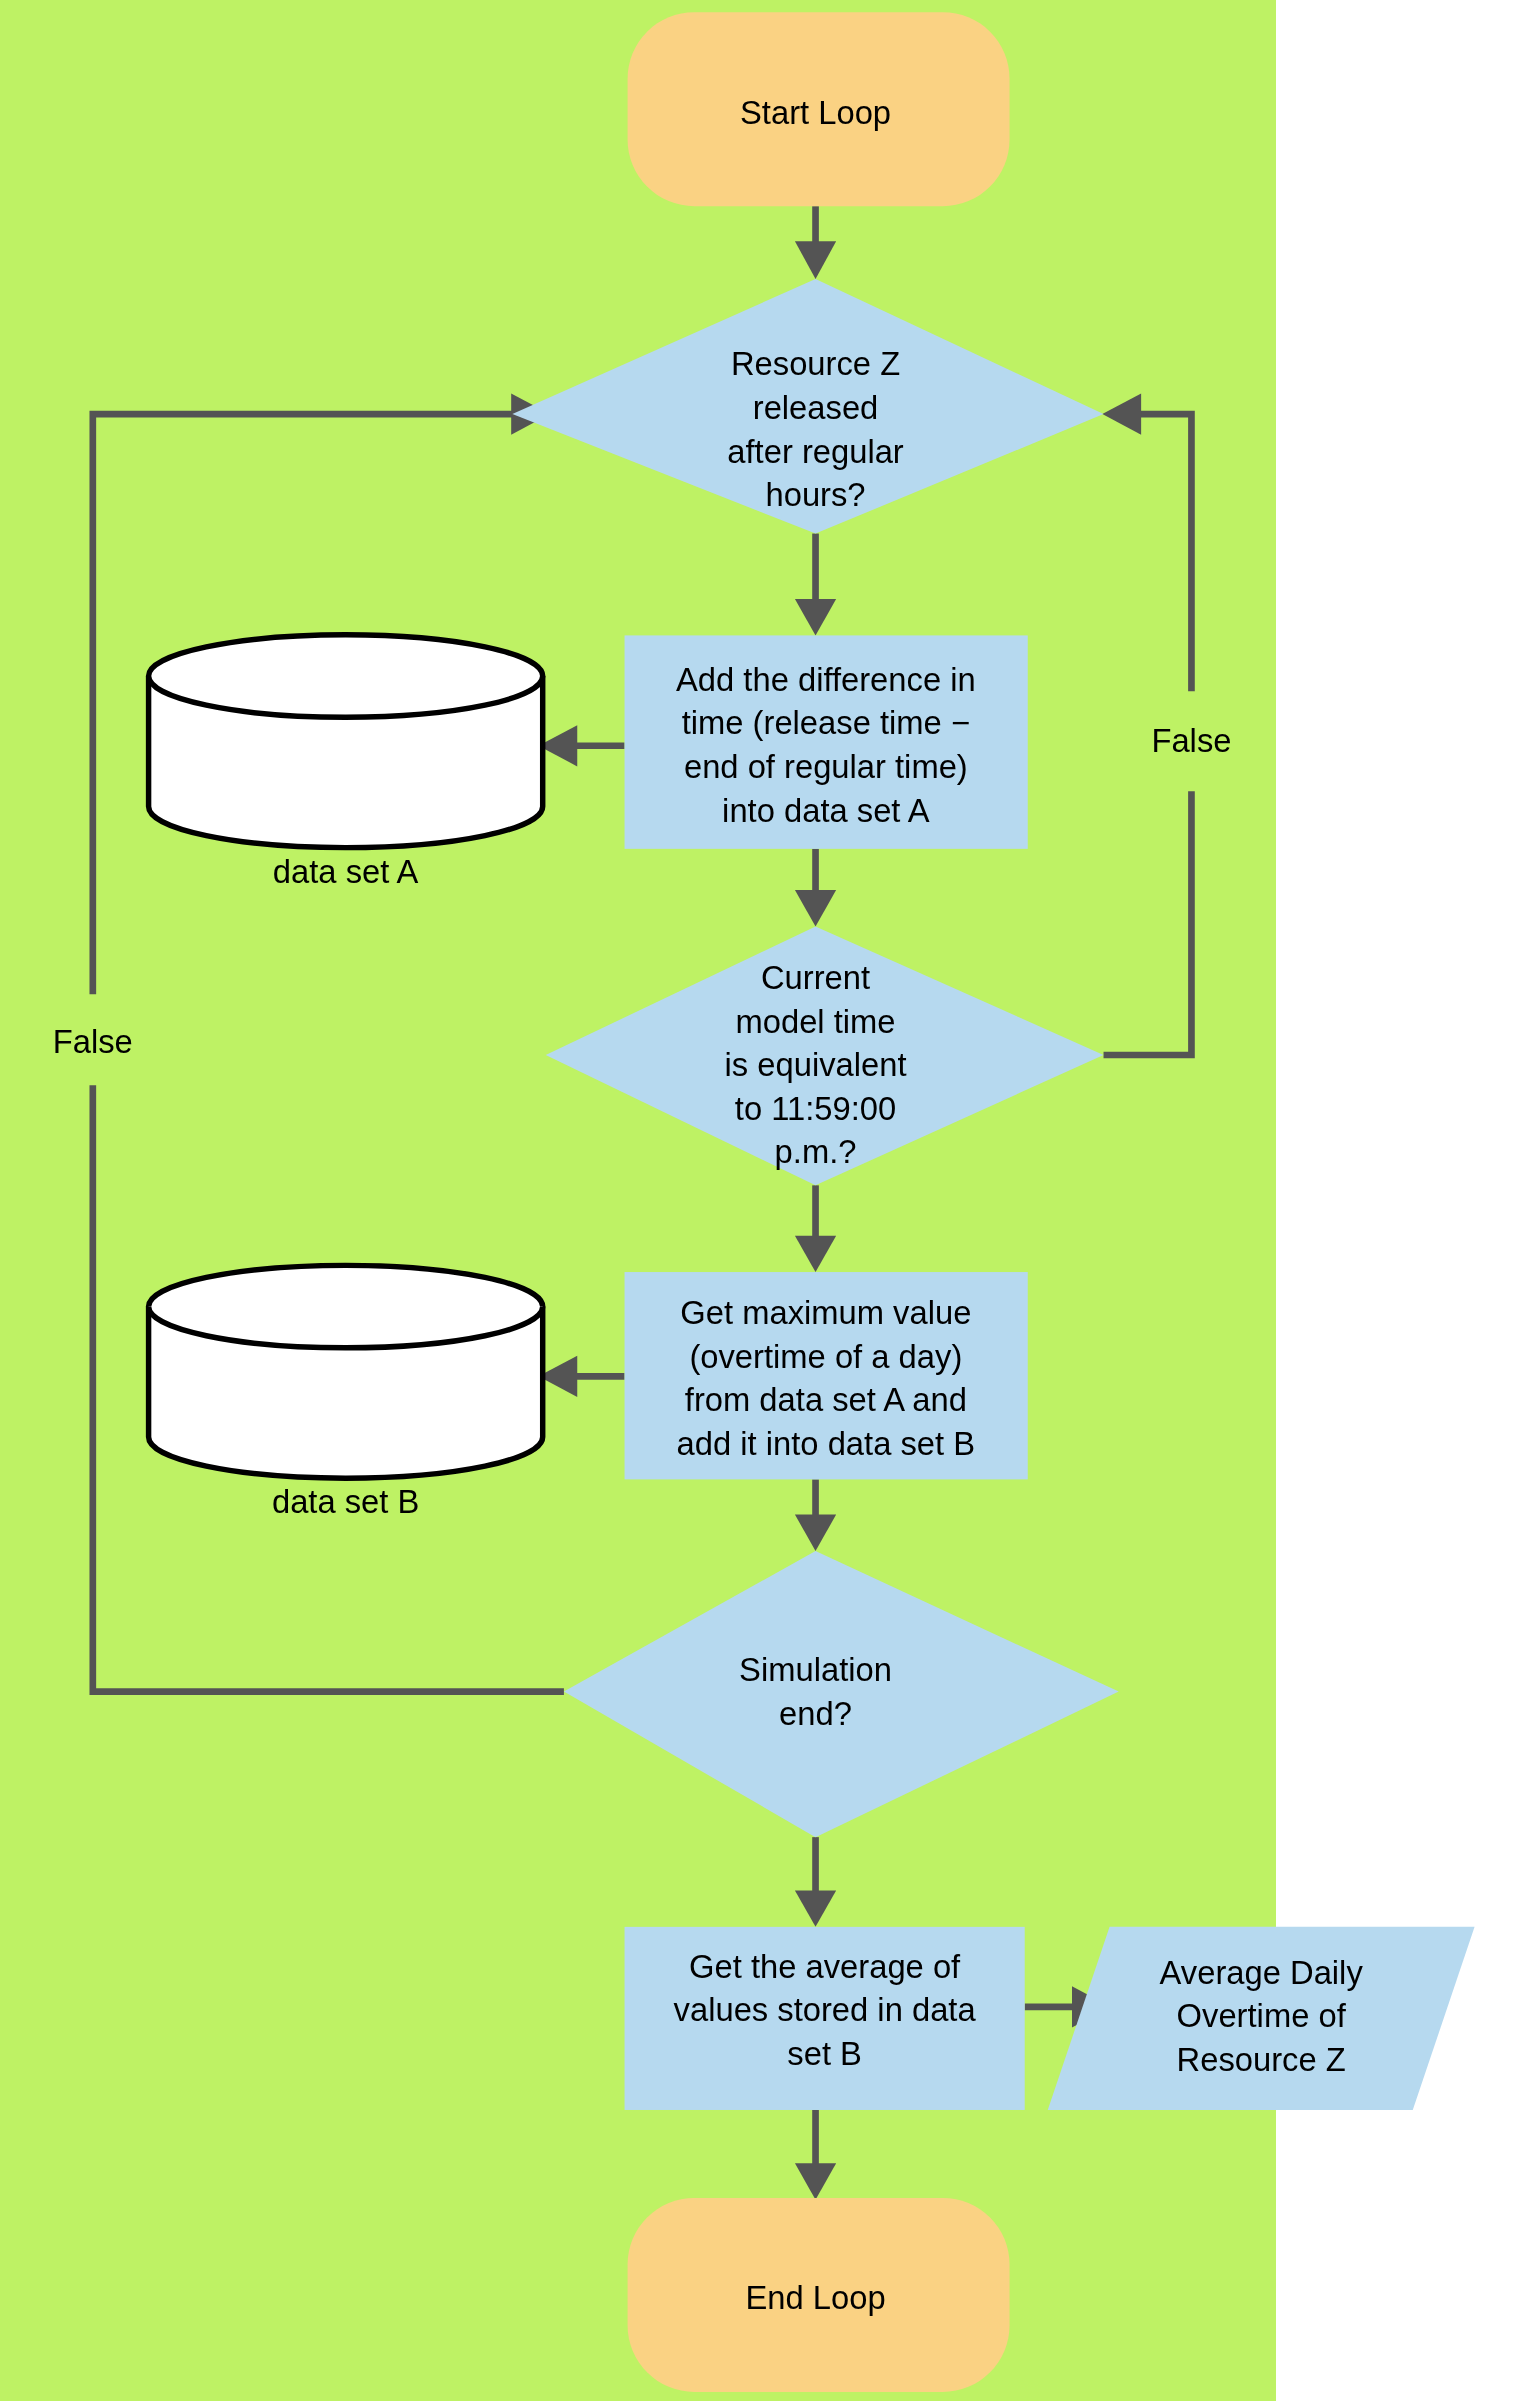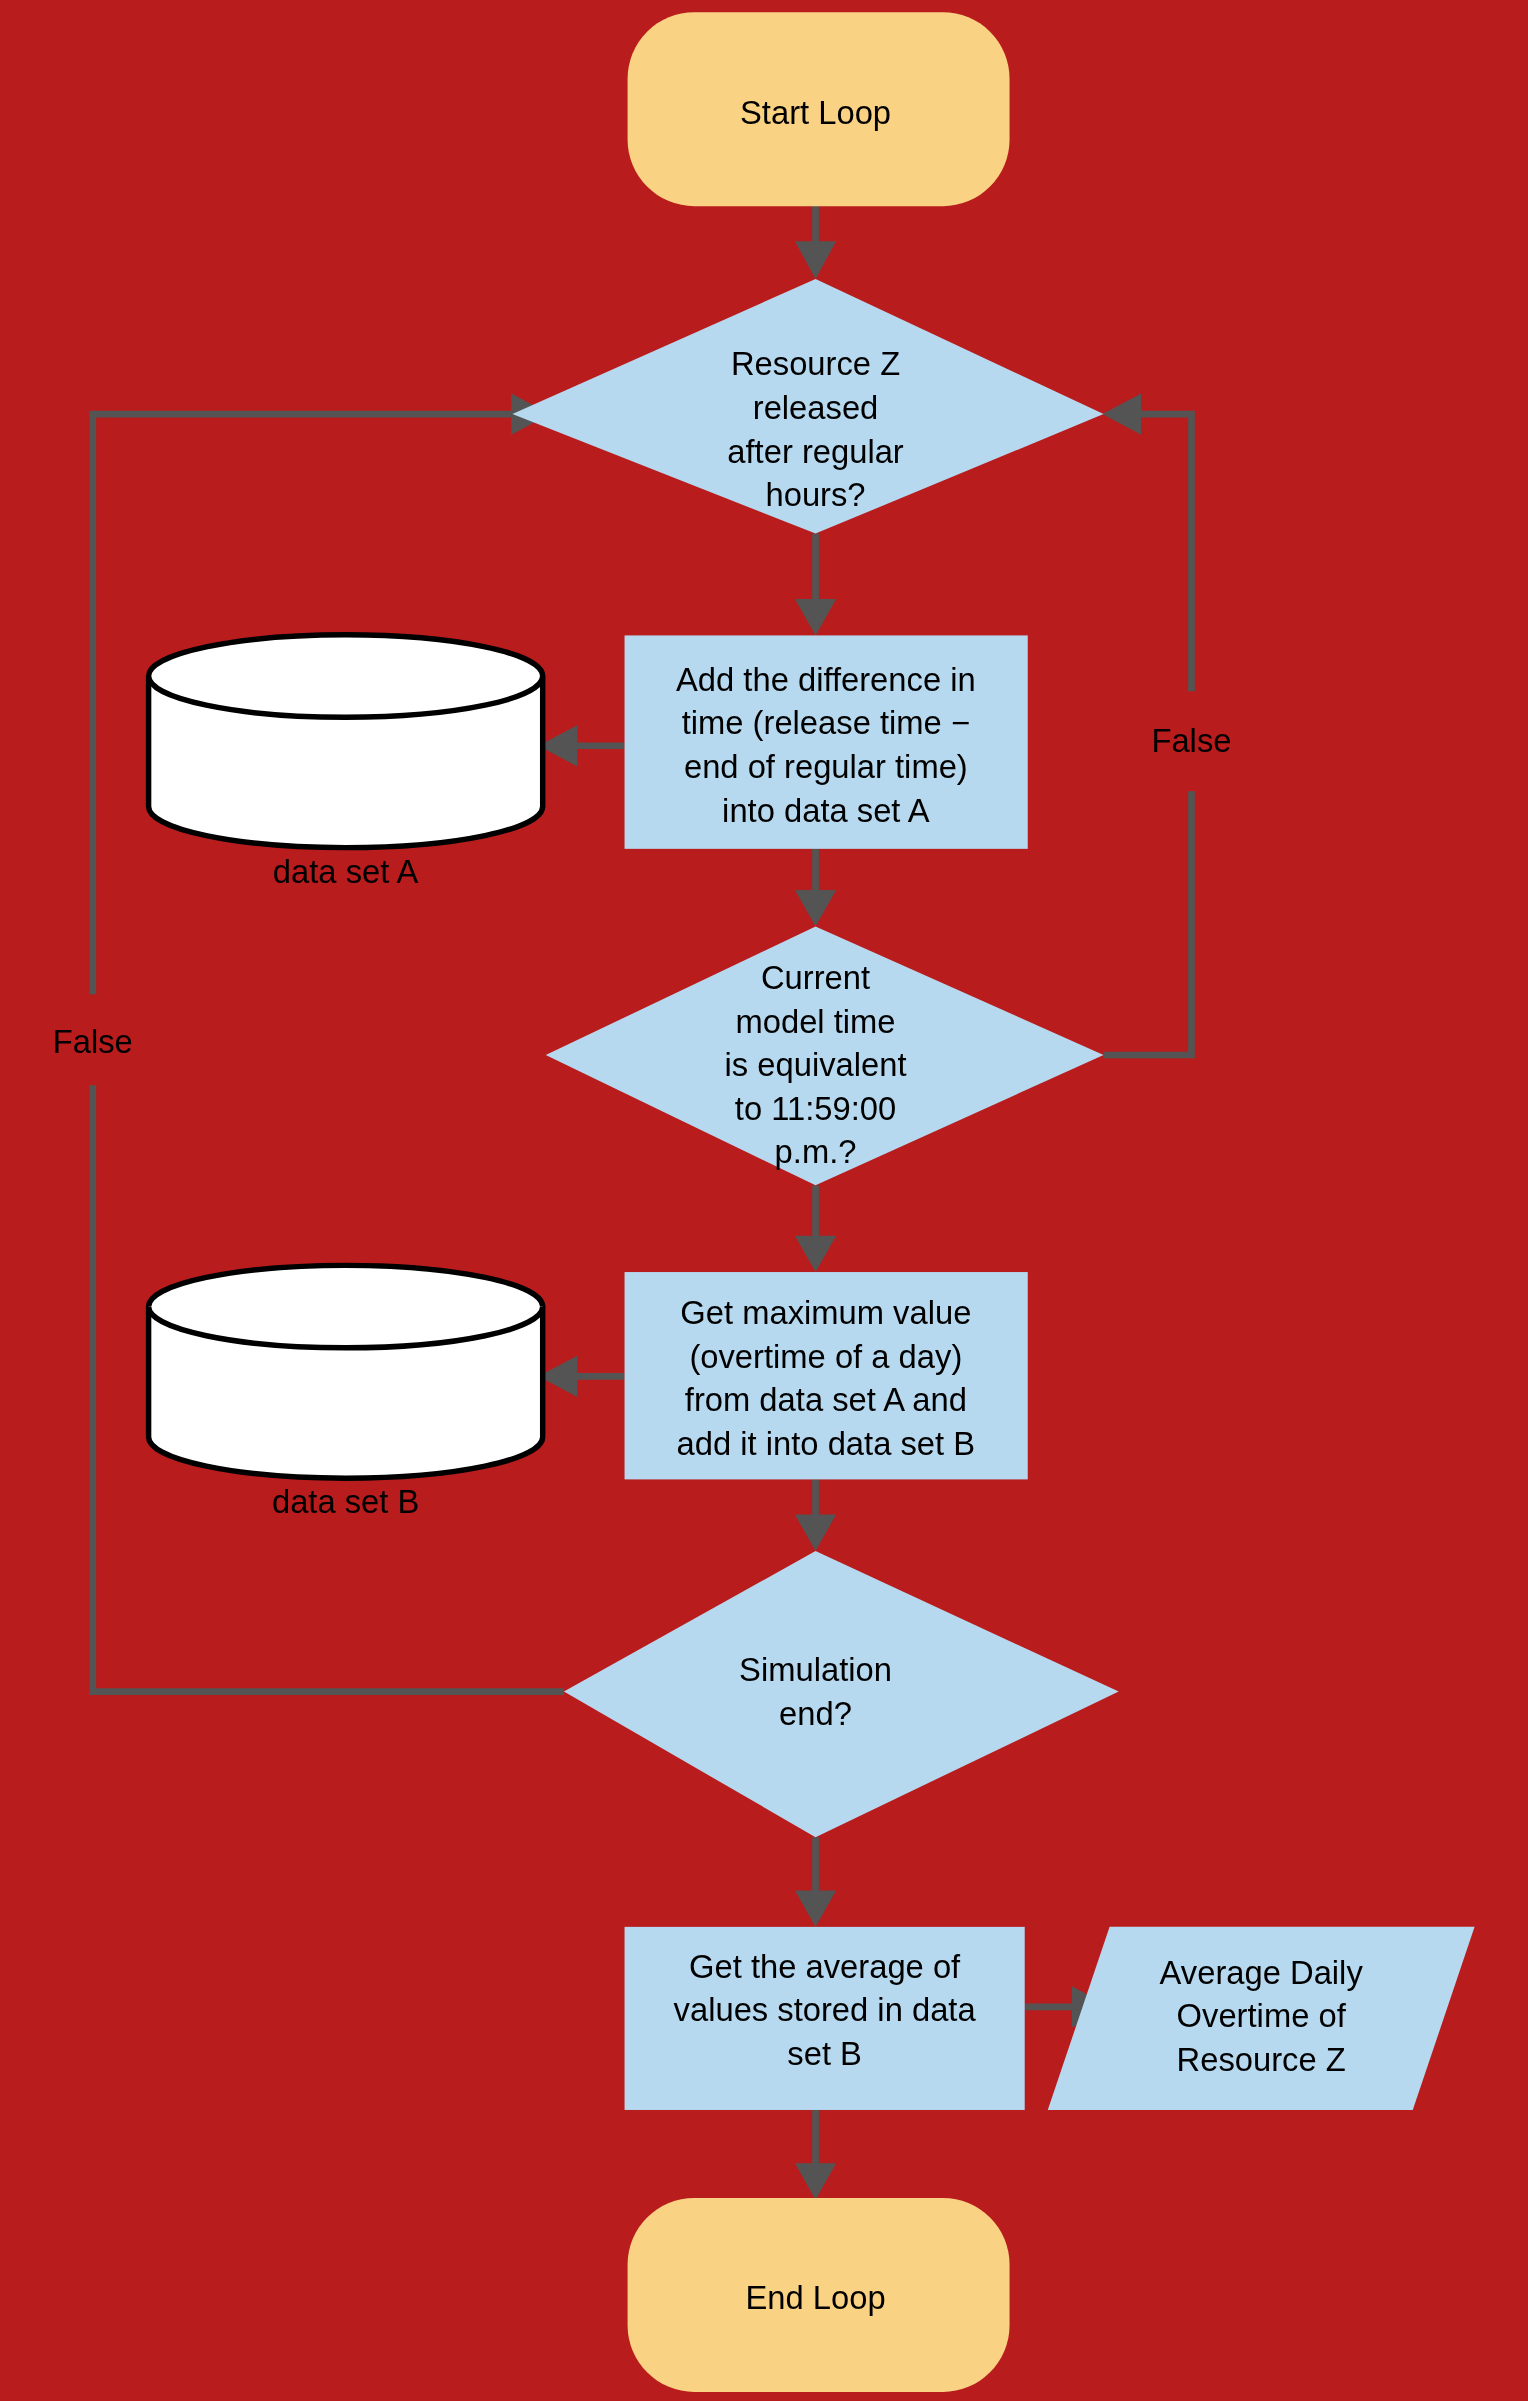--- a/index.html
+++ b/index.html
@@ -8,23 +8,23 @@
     padding: 0;
     background: #ffffff;
   }
   body {
     width: 1528px;
     height: 2401px;
     font-family: "Liberation Sans", sans-serif;
   }
   #flow-root {
     position: relative;
-    width: 1528px;
+    width: 1276px;
     height: 2401px;
-    background: #b91c1c;
+    background: #bef264;
   }
   svg.flow-canvas {
     display: block;
     width: 1528px;
     height: 2401px;
   }
   .node-text {
     font-family: "Liberation Sans", sans-serif;
     font-size: 54px;
     fill: #000000;

